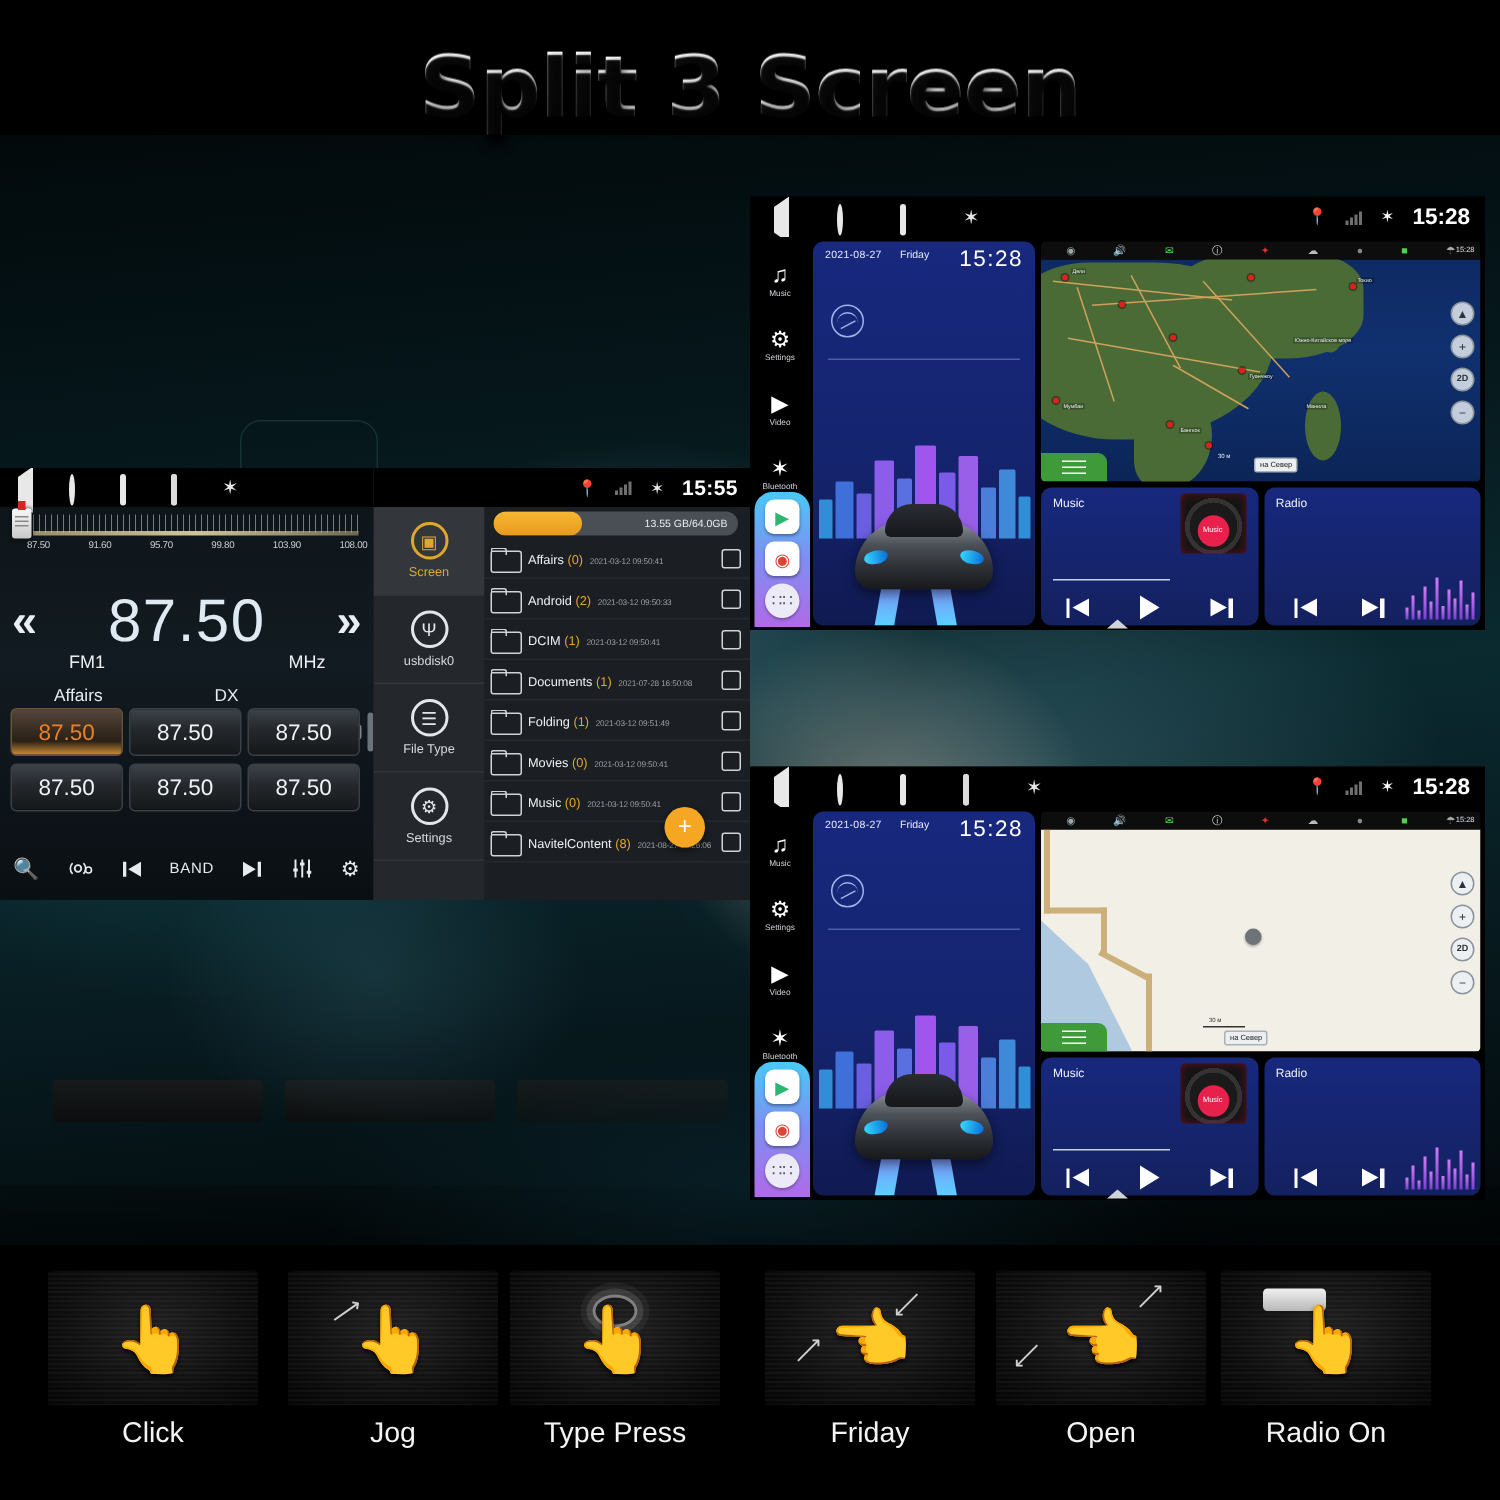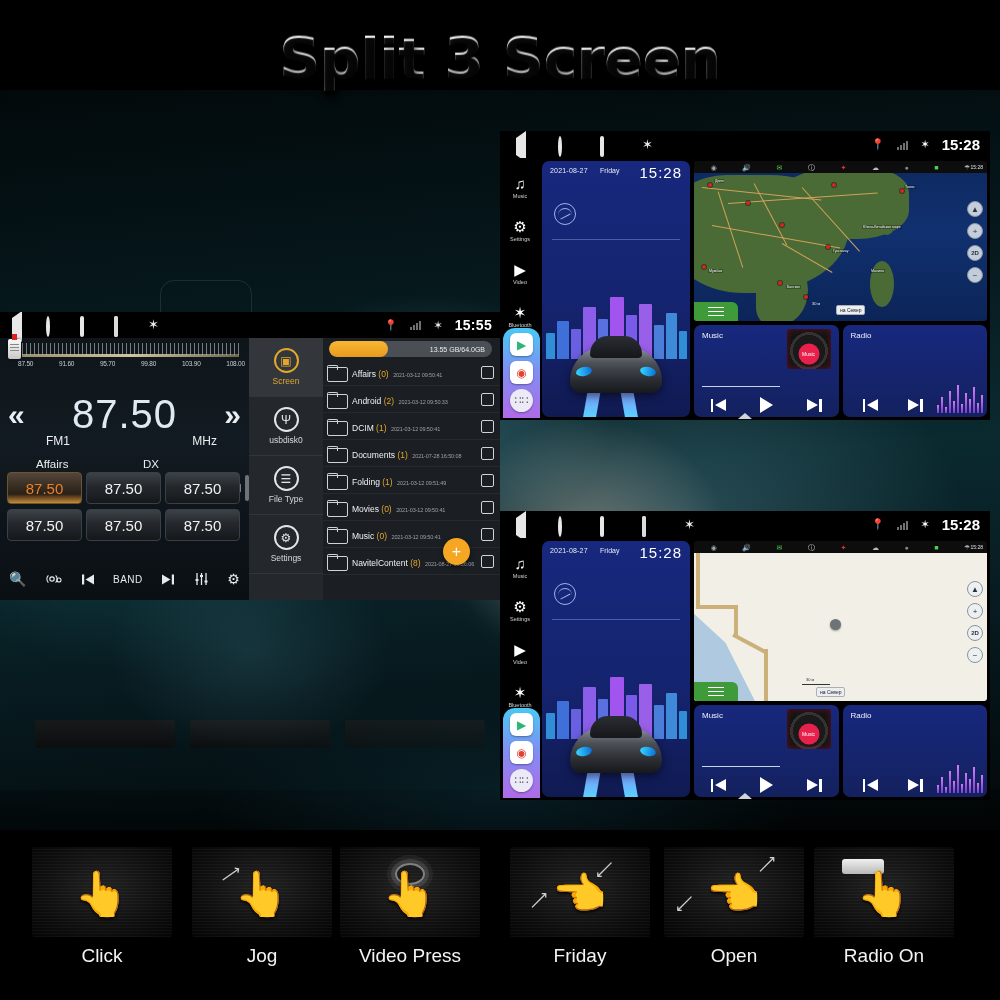--- a/index.html
+++ b/index.html
@@ -940,21 +940,21 @@
       <span class="arrow" style="left:28px;top:18px;transform:rotate(-35deg)">⟶</span>
     </div>
     <div class="g-label">Jog</div>
   </div>
 
   <div class="g-item" style="left:340px; top:12px; width:140px;">
     <div class="g-thumb">
       <span class="ripple"></span>
       <span class="hand">👆</span>
     </div>
-    <div class="g-label">Video Press</div>
+    <div class="g-label">Type Press</div>
   </div>
 
   <div class="g-item" style="left:510px; top:12px; width:140px;">
     <div class="g-thumb">
       <span class="hand">👈</span>
       <span class="arrow" style="left:18px;top:44px;transform:rotate(-45deg)">⟶</span>
       <span class="arrow" style="left:84px;top:14px;transform:rotate(135deg)">⟶</span>
     </div>
     <div class="g-label">Friday</div>
   </div>

